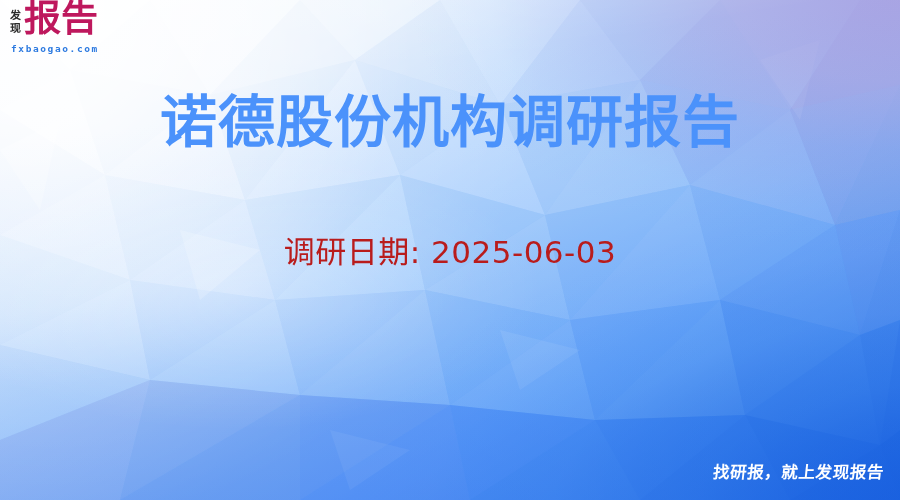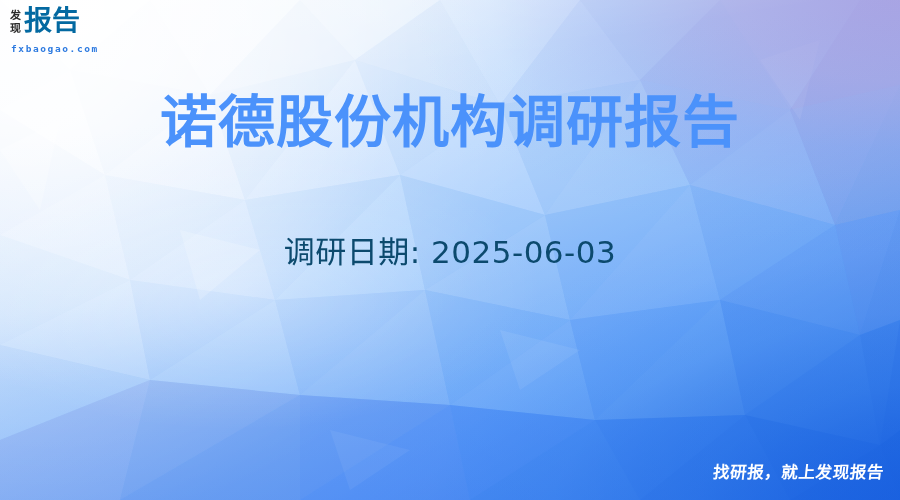--- a/index.html
+++ b/index.html
@@ -104,24 +104,24 @@
   }
   .logo-stack span {
     font-family: "DejaVu Sans", "Liberation Sans", sans-serif;
     font-size: 11px;
     font-weight: 700;
     color: #2b2b2b;
     line-height: 13px;
     letter-spacing: 0px;
   }
   .logo-main {
-    font-family: Liberation Serif, serif;
-    font-size: 28px;
+    font-family: Liberation Mono, monospace;
+    font-size: 37px;
     font-weight: 900;
-    color: #0369a1;
+    color: #be185d;
     line-height: 28px;
     letter-spacing: 0px;
   }
   .logo-url {
     margin-top: 9px;
     margin-left: 1px;
     font-family: "DejaVu Sans Mono", "Liberation Mono", monospace;
     font-size: 9.5px;
     font-weight: 700;
     color: #2d7ae0;
@@ -151,21 +151,21 @@
     position: absolute;
     left: 0;
     right: 0;
     top: 232px;
     text-align: center;
   }
   .subtitle {
     font-family: "DejaVu Sans", "Liberation Sans", sans-serif;
     font-size: 31px;
     font-weight: 400;
-    color: #0c4a6e;
+    color: #b91c1c;
     letter-spacing: 0.5px;
     line-height: 40px;
     margin: 0;
     white-space: nowrap;
   }
 
   
   .tagline {
     position: absolute;
     right: 16px;

